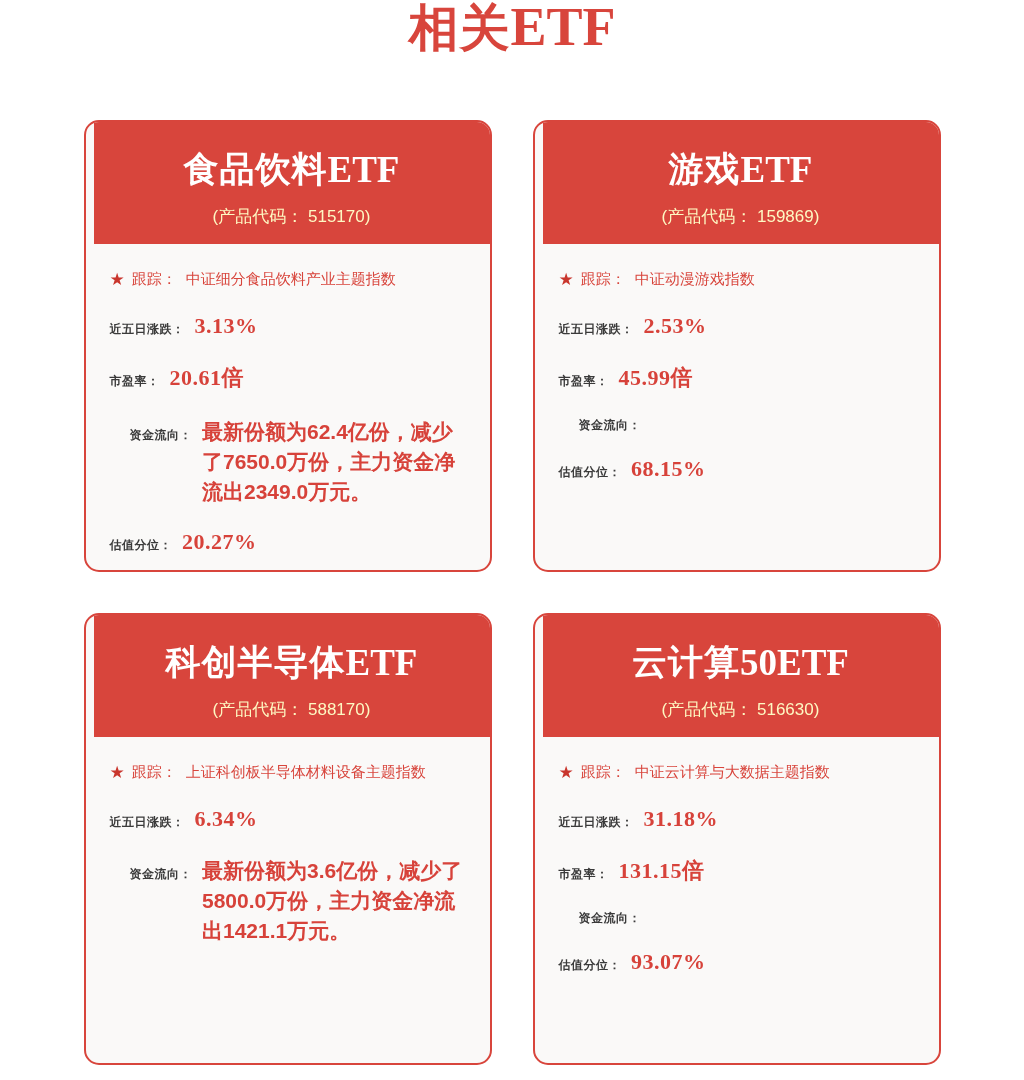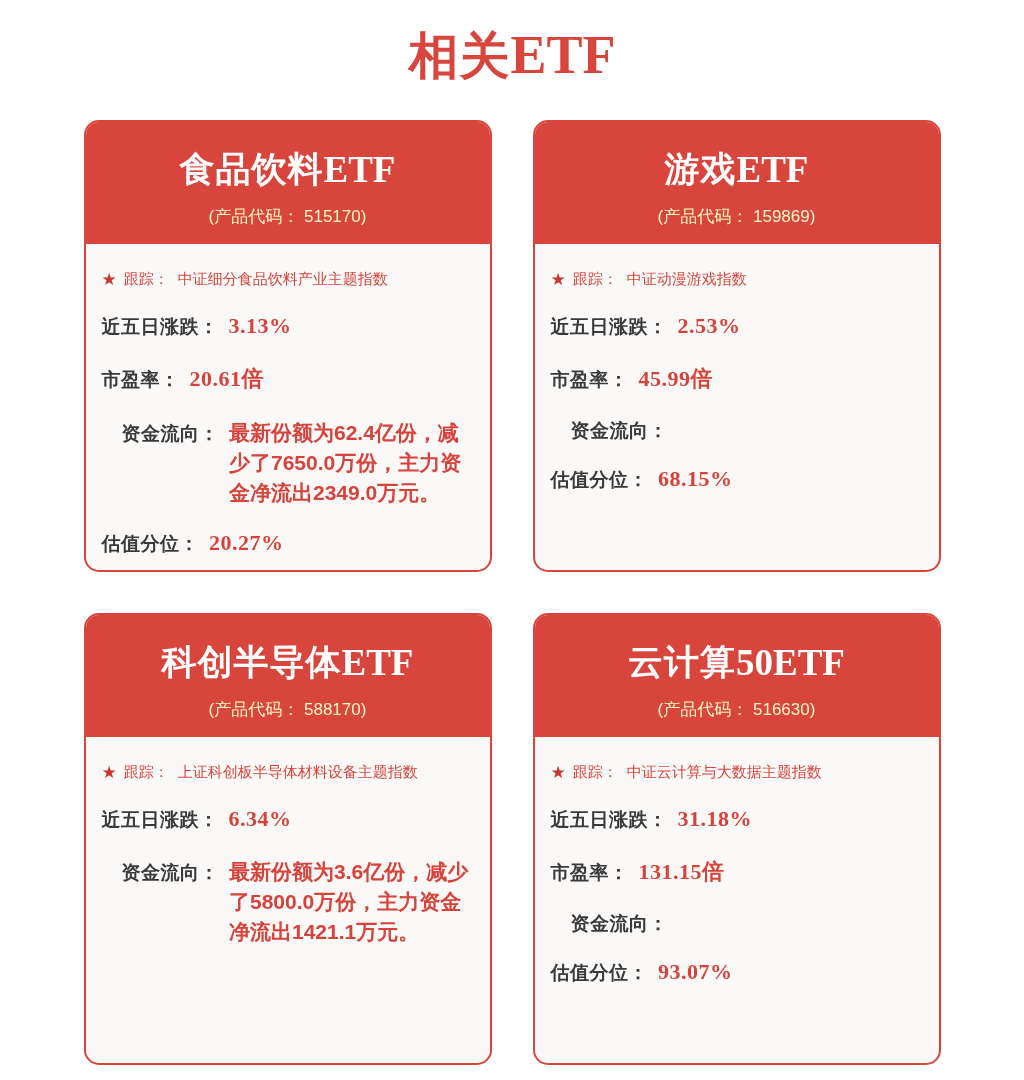--- a/index.html
+++ b/index.html
@@ -6,21 +6,21 @@
   html, body {
     width: 1024px;
     background: #ffffff;
     font-family: "Liberation Sans", "DejaVu Sans", sans-serif;
   }
   body { height: 1080px; overflow: hidden; }
 
   
   .title-wrap {
     text-align: center;
-    padding-top: 28px;
+    padding-top: 0;
     line-height: 1;
     height: 96px;
   }
   .title-cn {
     font-size: 50px;
     font-weight: bold;
     color: #d8453c;
     letter-spacing: 1px;
   }
   .title-en {
@@ -40,20 +40,21 @@
   }
 
   
   .card {
     width: 408px;
     height: 452px;
     border: 2px solid #d8453c;
     border-radius: 15px;
     background: #faf9f8;
     overflow: hidden;
+    padding-left: 8px;
   }
   .card-header {
     background: #d8453c;
     height: 122px;
     text-align: center;
     padding-top: 24px;
     color: #ffffff;
   }
   .card-name-cn {
     font-size: 35px;
@@ -87,21 +88,21 @@
   .star { font-size: 17px; margin-right: 7px; line-height: 1; color: #c9362d; }
   .tracking-label { margin-right: 9px; }
 
   .data-row {
     display: flex;
     align-items: baseline;
     margin-bottom: 24px;
   }
   .row-label {
     flex-shrink: 0;
-    font-size: 19px;
+    font-size: 12px;
     font-weight: bold;
     color: #3a3a3a;
     margin-right: 10px;
     letter-spacing: 0.5px;
   }
   .row-value {
     font-size: 22px;
     font-weight: bold;
     color: #d7423a;
     font-family: "Liberation Serif", "DejaVu Serif", serif;

